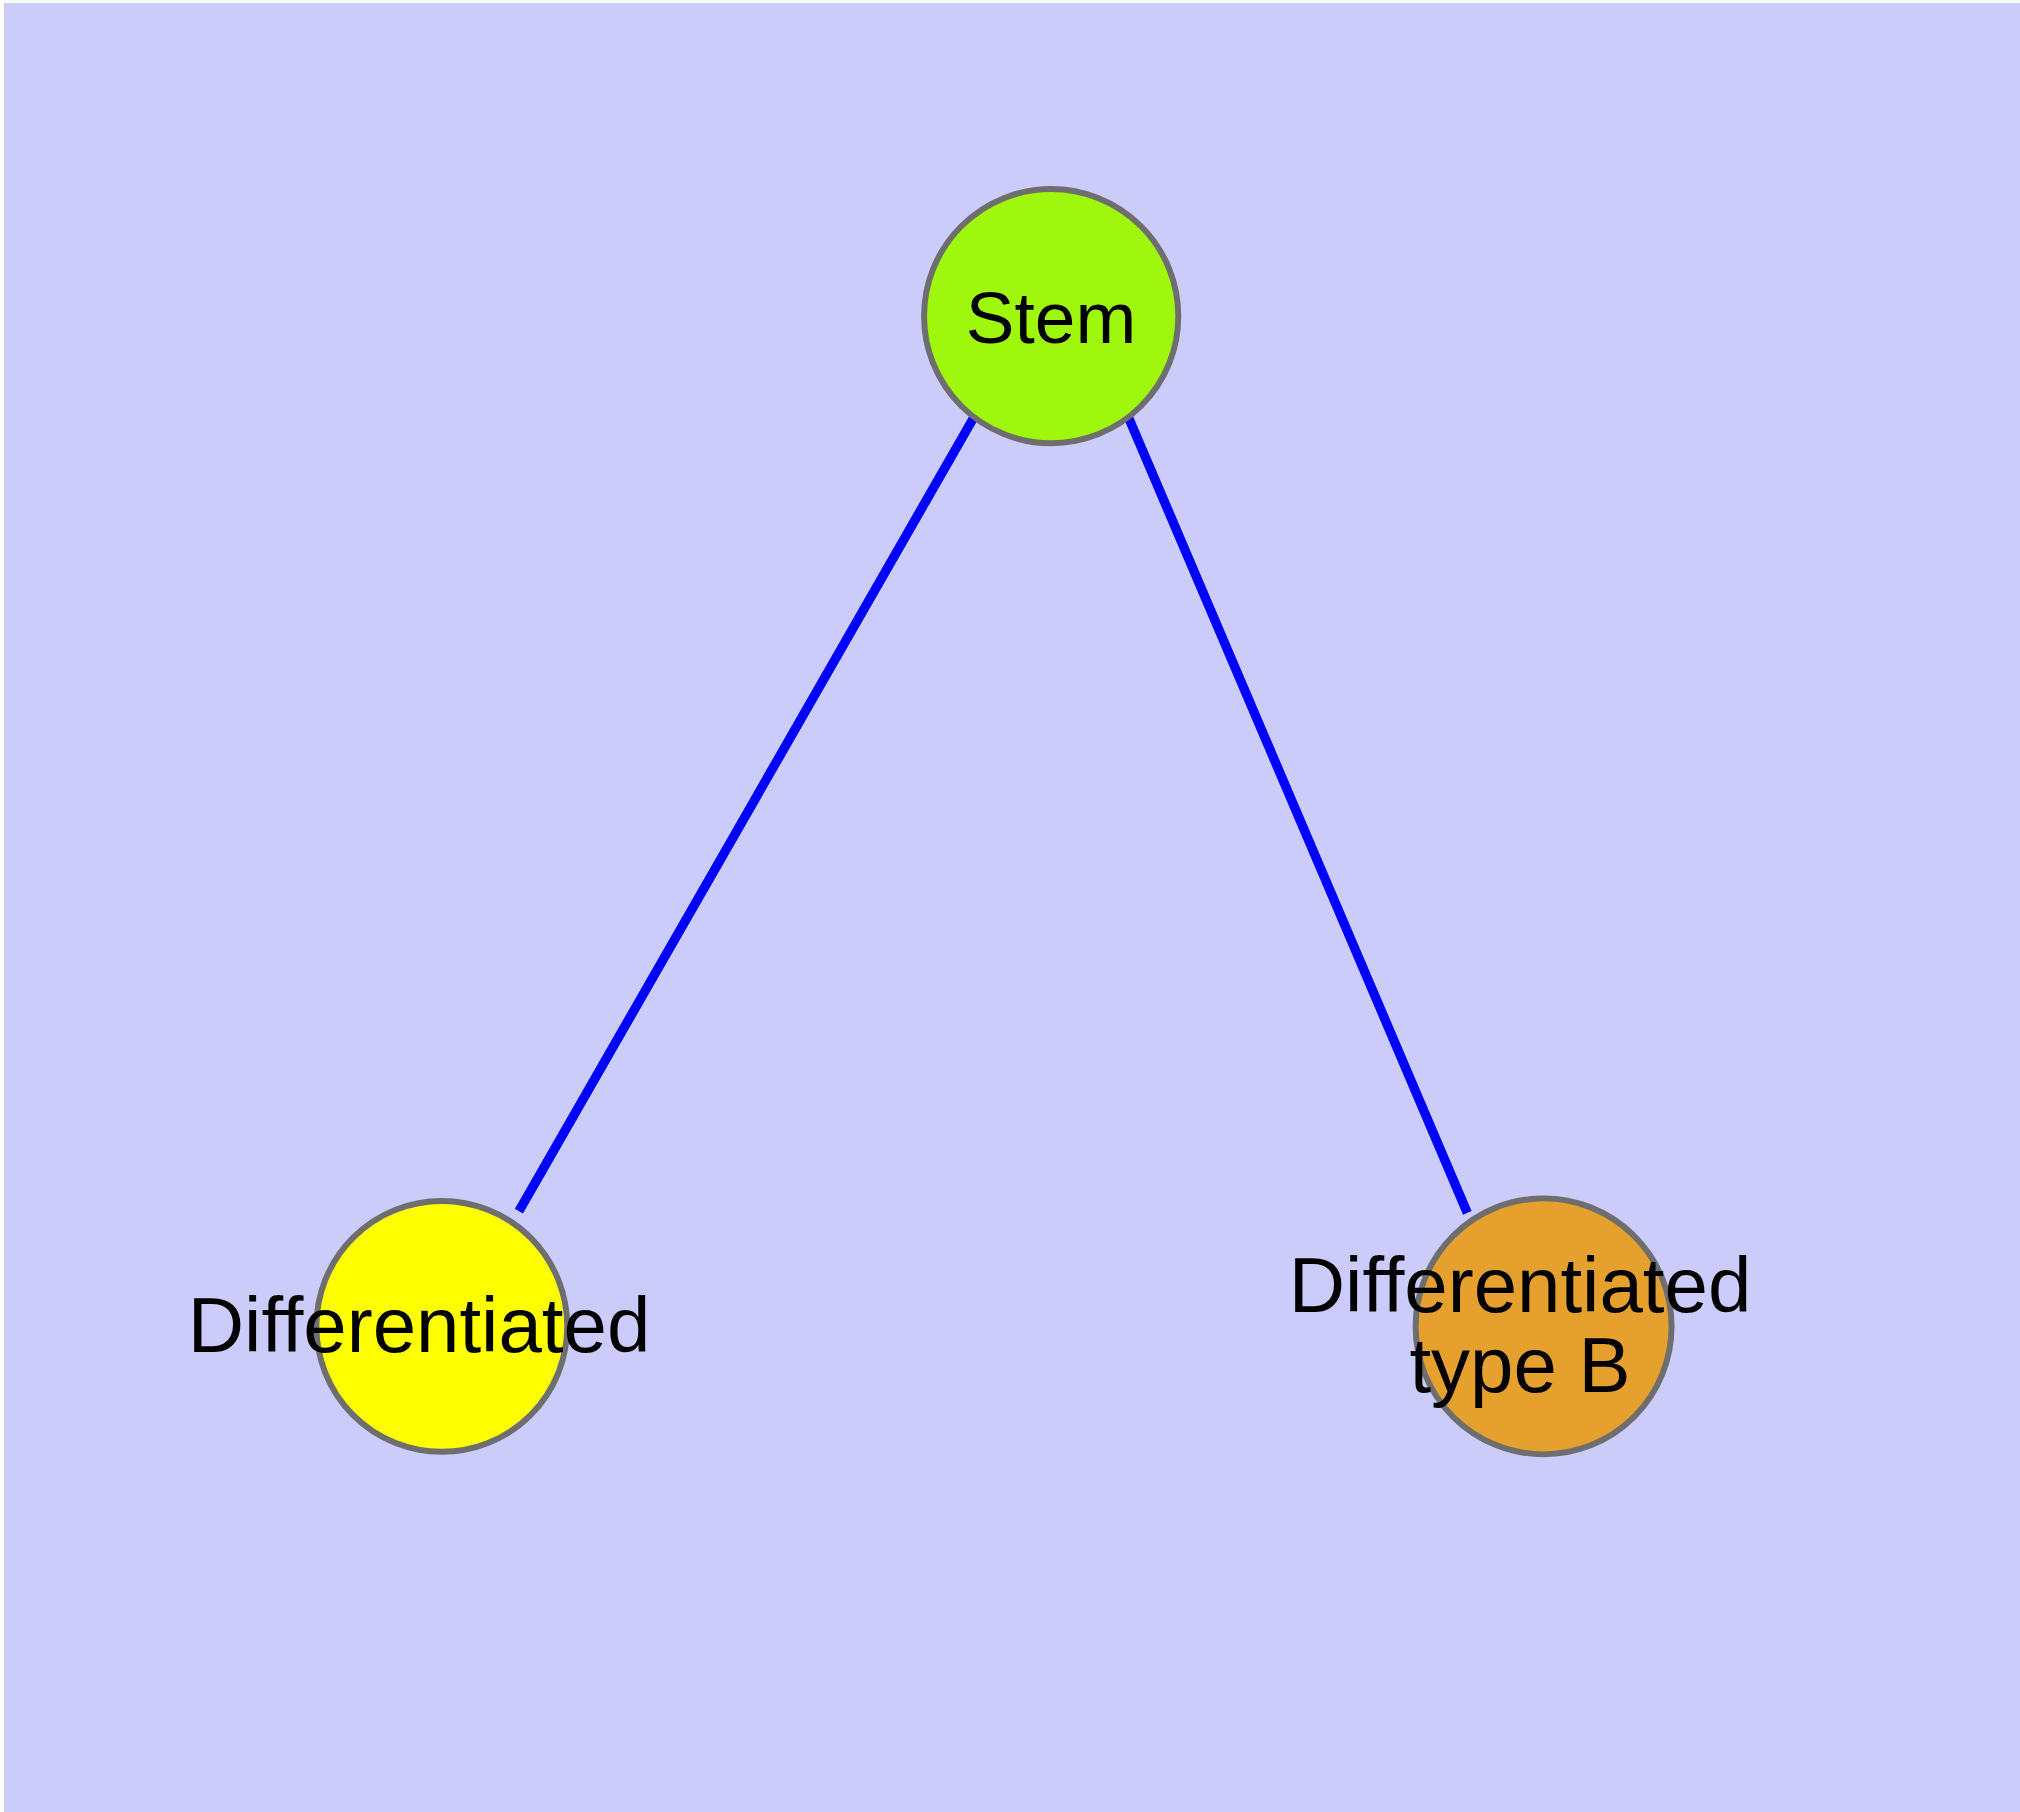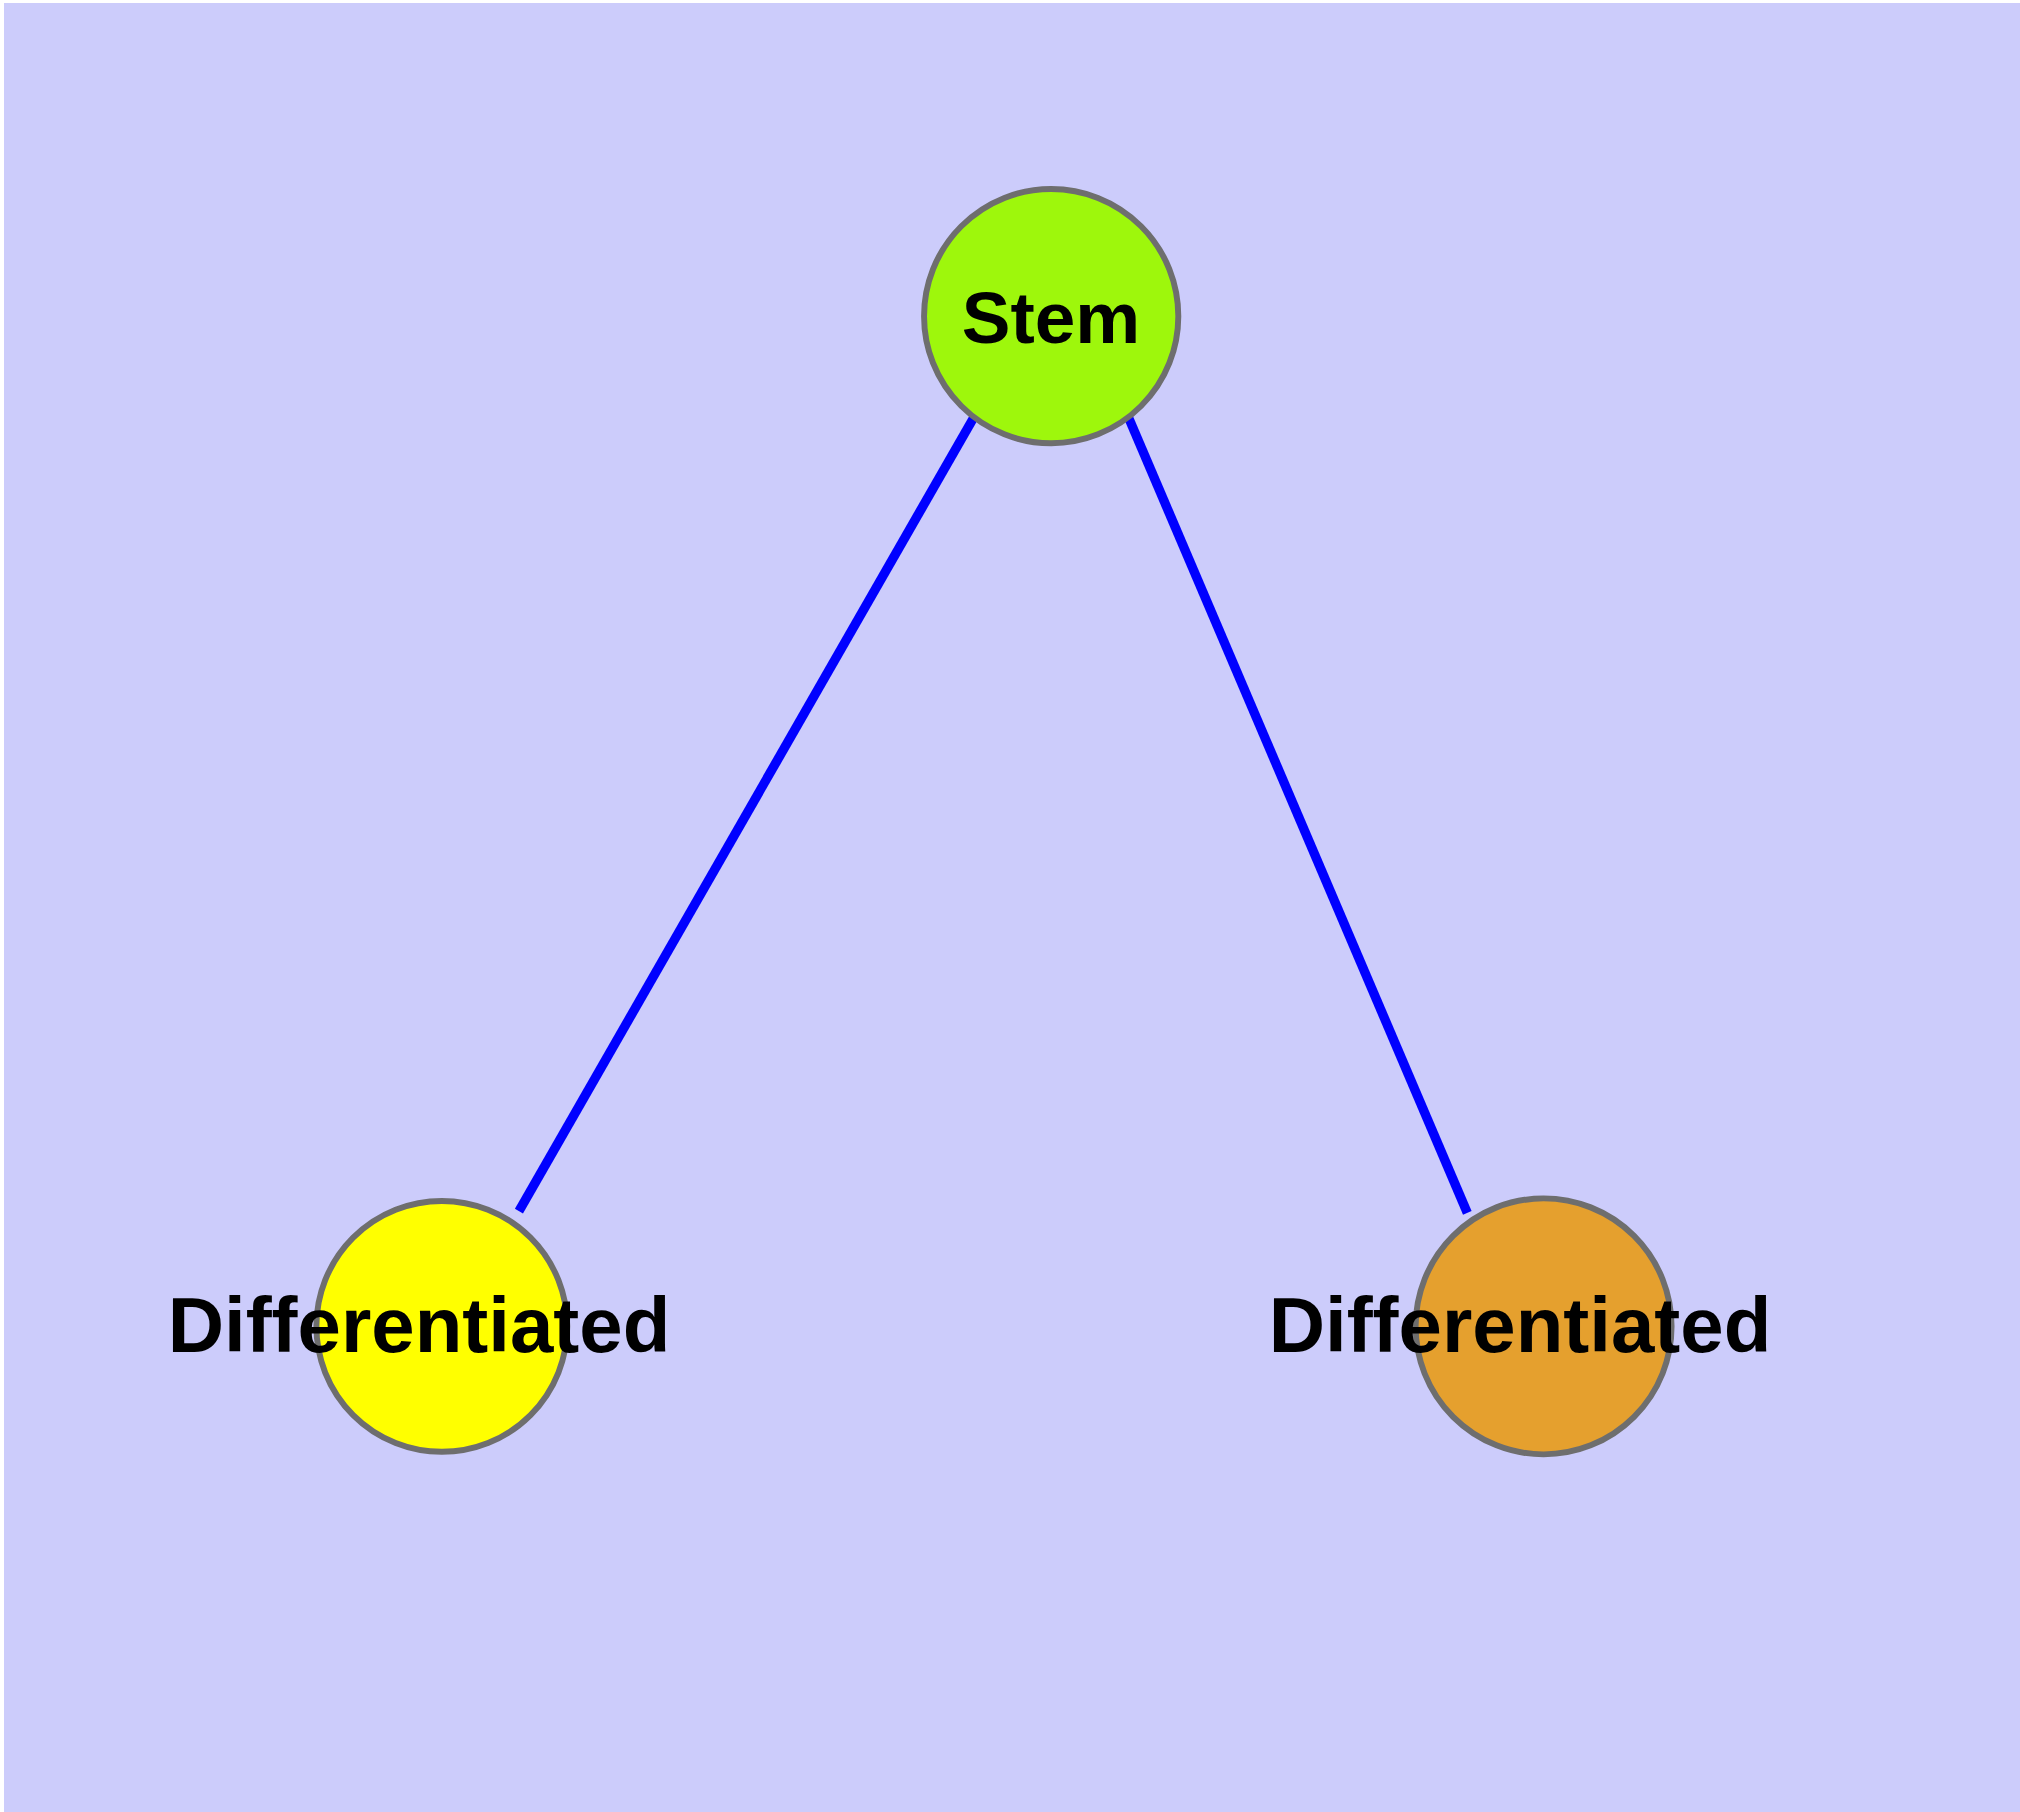--- a/index.html
+++ b/index.html
@@ -27,21 +27,21 @@
     position: absolute;
     left: 0;
     top: 0;
     width: 2021px;
     height: 1812px;
   }
   .node-label {
     position: absolute;
     text-align: center;
     color: #000000;
-    font-weight: bold;
+    font-weight: normal;
     white-space: pre;
     line-height: 1.02;
     pointer-events: none;
     transform: translate(-50%, -50%);
   }
   #label-stem {
     left: 1051px;
     top: 318px;
     font-size: 73px;
   }
@@ -72,16 +72,16 @@
       <circle cx="1240" cy="373" r="150" fill="#9ef70c" stroke="#6e6e6e" stroke-width="7"></circle>
       <circle cx="521" cy="1565" r="148" fill="#ffff00" stroke="#6e6e6e" stroke-width="7"></circle>
       <circle cx="1821" cy="1565" r="151" fill="#e5a02e" stroke="#6e6e6e" stroke-width="7"></circle>
     </g>
   </svg>
 
   <div class="node-label" id="label-stem">Stem</div>
 
   <div class="node-label" id="label-a"><span>Differentiated</span><br></div>
 
-  <div class="node-label" id="label-b"><span>Differentiated</span><br></div>
+  <div class="node-label" id="label-b"><span>Differentiated</span><br><span>type B</span></div>
 
 </div>
 
 
 </body></html>

